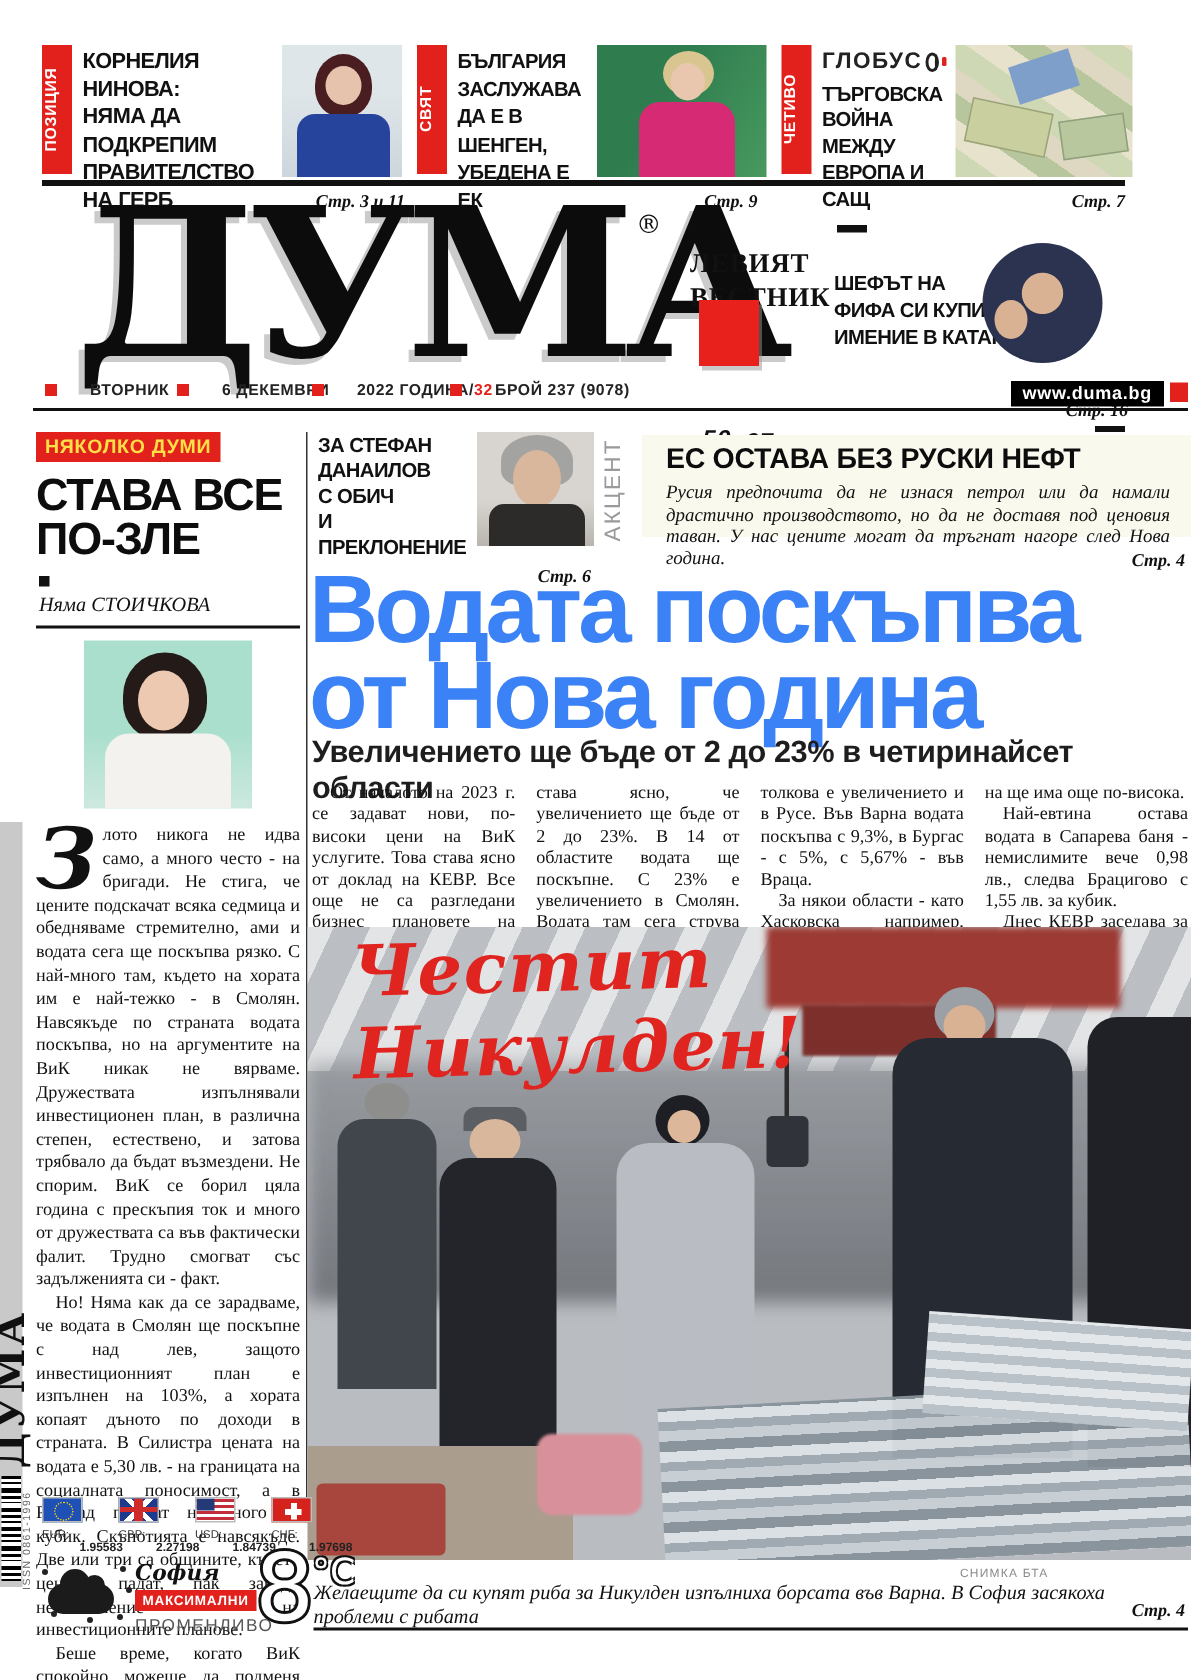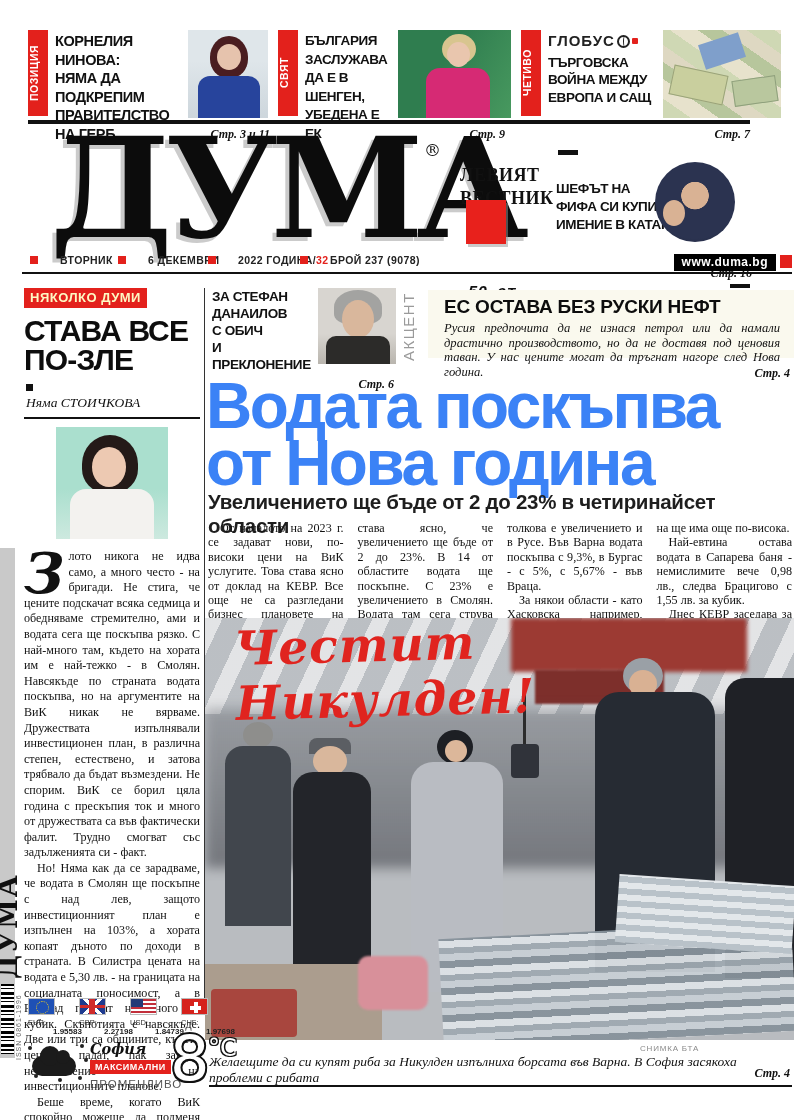--- a/index.html
+++ b/index.html
@@ -77,21 +77,21 @@
   .datebar .item { position:absolute; top:2px; display:flex; align-items:center; gap:22px; letter-spacing:0.4px; }
   .datebar .sq { width:8px; height:8px; }
   .accent-red-text { color:#e3211c; }
   .price { position:absolute; left:440px; top:-4px; font-family:Liberation Mono, monospace; font-style:italic; font-weight:bold; font-size:16px; color:#111;margin-top:36px; }
   .sitebox { position:absolute; right:18px; top:2px; background:#000; color:#fff; font-size:12px; font-weight:bold; padding:1px 8px 2px; letter-spacing:0.5px; }
   .site-sq { position:absolute; right:2px; top:3px; width:12px; height:13px; }
   .mast-rule { position:absolute; left:22px; top:272px; width:770px; height:2px; background:#111; }
 
   
   .leftcol { position:absolute; left:24px; top:288px; width:176px; }
-  .kicker { display:inline-block; background:#e3211c; color:#fef9c3; font-family:"Liberation Sans",sans-serif; font-weight:bold; font-size:13px; padding:2px 6px 3px; letter-spacing:0.5px; }
+  .kicker { display:inline-block; background:#e3211c; color:#fde047; font-family:"Liberation Sans",sans-serif; font-weight:bold; font-size:13px; padding:2px 6px 3px; letter-spacing:0.5px; }
   .op-title { margin-top:8px; font-size:30px; line-height:29px; letter-spacing:-0.8px; color:#0d0d0d; }
   .op-bullet { width:7px; height:7px; background:#111; margin:10px 0 4px 2px; }
   .op-byline { font-style:italic; font-size:13.5px; margin:2px 0 6px 2px; }
   .op-rule { width:100%; height:2px; background:#111; }
   .op-photo { width:112px; height:112px; margin:8px auto 10px; position:relative; overflow:hidden;
       background:linear-gradient(180deg,#aadfce 0 55%,#cde9df 100%); }
   .op-photo .hair { position:absolute; left:26px; top:8px; width:56px; height:58px; border-radius:50% 50% 42% 42%; background:#241a18; }
   .op-photo .face { position:absolute; left:36px; top:20px; width:34px; height:40px; border-radius:50%; background:#edc9b2; }
   .op-photo .body { position:absolute; left:14px; top:62px; width:84px; height:50px; border-radius:16px 16px 0 0; background:#f3f2ef; }
   .op-text { font-size:12.1px; line-height:15.6px; text-align:justify; }
@@ -232,21 +232,21 @@
 УБЕДЕНА Е ЕК</div>
       <div class="tphoto photo-ec">
         <div class="hair"></div>
         <div class="face"></div>
         <div class="body"></div>
       </div>
     </div>
     <div class="tdivider"></div>
     <div class="teaser">
       <div class="tab">ЧЕТИВО</div>
-      <div class="txt" style="width:122px">
+      <div class="txt" style="width:96px">
         <div class="globus">
           <span>ГЛОБУС</span>
           <span class="globe"></span>
           <span class="dot"></span>
         </div>
         <div class="condensed pre" style="font-size:13.5px; line-height:17.5px;">ТЪРГОВСКА
 ВОЙНА МЕЖДУ
 ЕВРОПА И САЩ</div>
       </div>
       <div class="tphoto photo-money">

